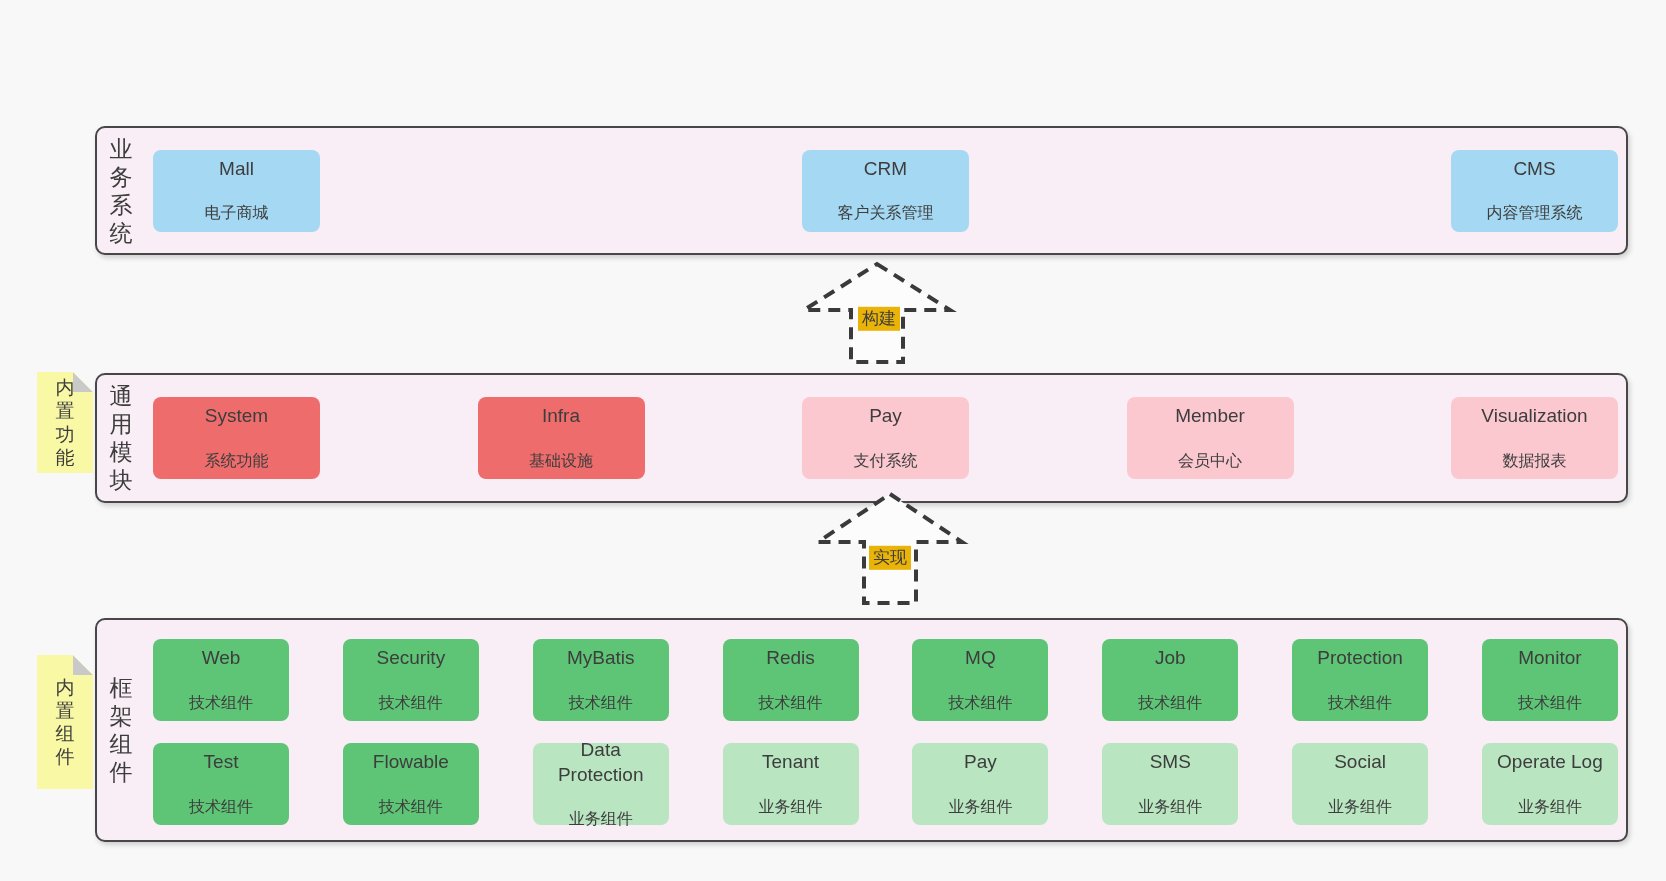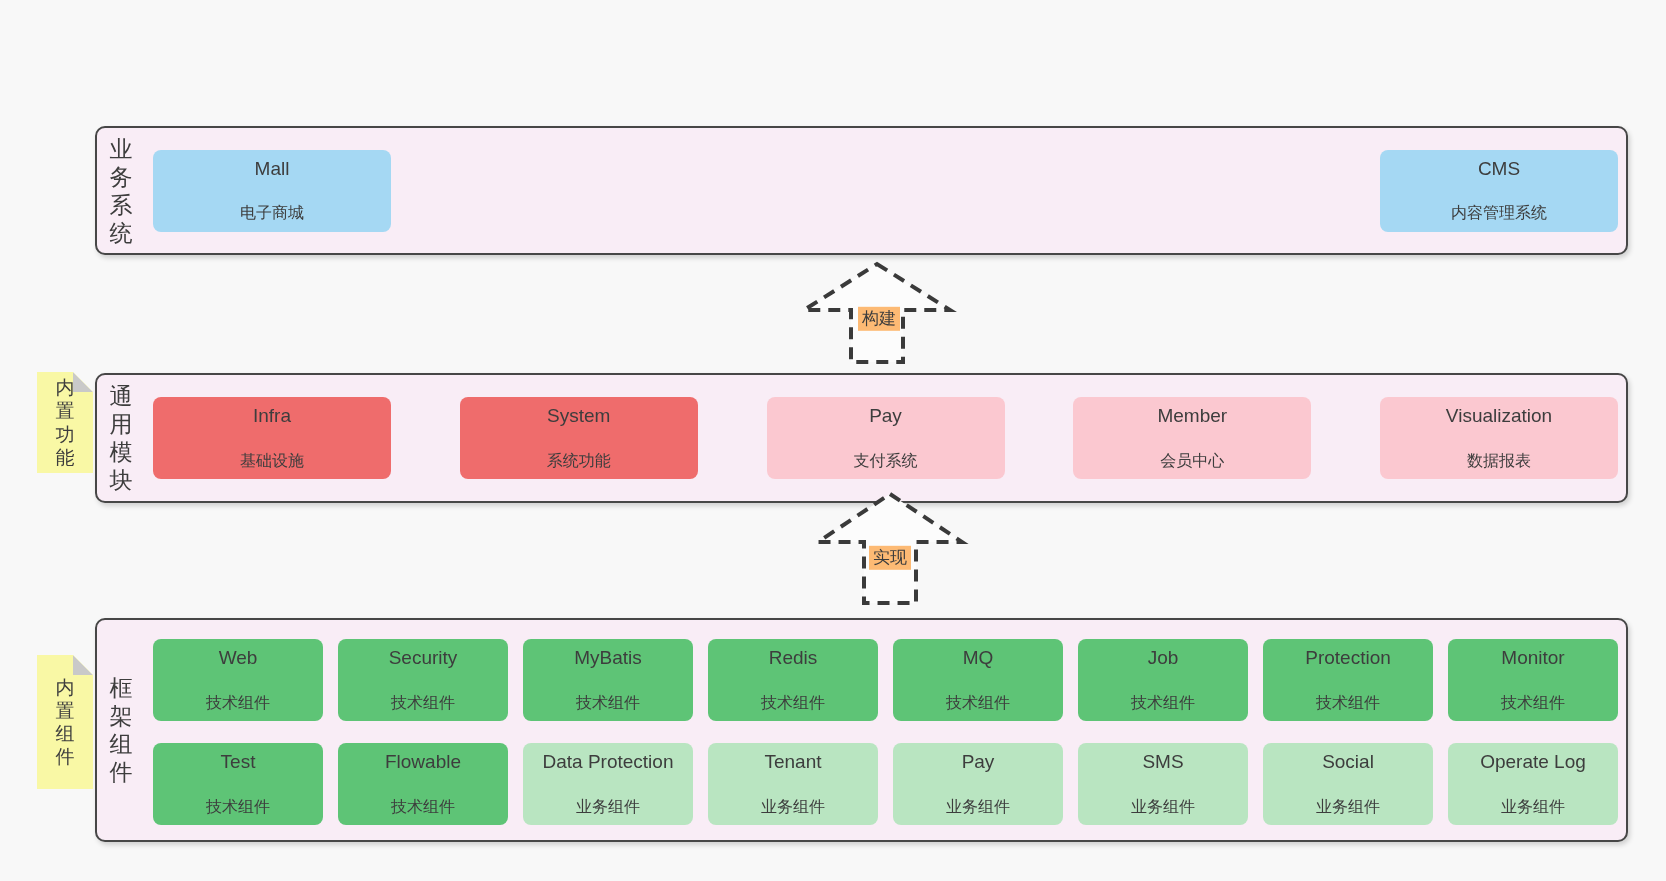--- a/index.html
+++ b/index.html
@@ -14,89 +14,93 @@
   .layer-label{position:absolute;left:9px;top:50%;transform:translateY(-50%);
     width:30px;font-size:23px;font-weight:400;color:#3d3d3d;text-align:center;}
   .vchar{display:block;line-height:1.22;text-align:center;}
 
   .box-area{position:absolute;left:56px;right:8px;top:0;bottom:0;
     display:flex;align-items:center;justify-content:space-between;}
   .box-col{position:absolute;left:56px;right:8px;top:19px;bottom:15px;
     display:flex;flex-direction:column;justify-content:space-between;}
   .box-col .box-area{position:static;height:82px;}
 
-  .box{width:238px;height:82px;border-radius:8px;display:flex;flex-direction:column;
+  .box{width:167px;height:82px;border-radius:8px;display:flex;flex-direction:column;
     align-items:center;justify-content:center;text-align:center;box-sizing:border-box;padding:2px 6px;}
-  .box-col .box{width:170px;}
+  .box-col .box{width:136px;}
   .box-name{font-size:19px;line-height:1.3;}
   .box-sub{font-size:16px;line-height:1.3;margin-top:22px;}
   .v-blue{background:var(--box_blue,#a5d8f3);}
   .v-red{background:var(--box_red,#ef6c6c);}
   .v-pink{background:var(--box_pink,#fbc8d0);}
   .v-green{background:var(--box_green,#5ec476);}
   .v-lightgreen{background:var(--box_light_green,#b9e5c1);}
 
   .sticky{position:absolute;left:37px;width:56px;background:var(--sticky_yellow,#f9f8a5);
     display:flex;align-items:center;justify-content:center;
     clip-path:polygon(0 0,calc(100% - 20px) 0,100% 20px,100% 100%,0 100%);
     font-size:19px;}
   .sticky::after{content:'';position:absolute;top:0;right:0;width:20px;height:20px;
     background:var(--sticky_fold,#c9c9c9);clip-path:polygon(0 0,100% 100%,0 100%);}
   .sticky .layer-label{position:static;transform:none;width:auto;font-size:19px;}
 
   .arrow-svg{position:absolute;overflow:visible;}
   .arrow-svg polygon{fill:#fcfcfc;stroke:var(--arrow_stroke,#3a3a3a);
     stroke-width:4;stroke-dasharray:12 8;stroke-linecap:butt;stroke-linejoin:miter;}
-  .arrow-label{position:absolute;transform:translate(-50%,-50%);background:#fdba74;
+  .arrow-label{position:absolute;transform:translate(-50%,-50%);background:#eab308;
     padding:2px 4px;font-size:17px;line-height:1.2;white-space:nowrap;}
 </style>
 </head>
 <body>
 
 <div id="stage">
 
   <section class="layer" style="top:126px;height:129px;">
     <div class="layer-label v-text">
         <span class="vchar">业</span>
         <span class="vchar">务</span>
         <span class="vchar">系</span>
         <span class="vchar">统</span>
       </div>
     <div class="box-area">
         <div class="box v-blue">
           <div class="box-name">Mall</div>
           <div class="box-sub">电子商城</div>
         </div>
         <div class="box v-blue">
+          <div class="box-name">CRM</div>
+          <div class="box-sub">客户关系管理</div>
+        </div>
+        <div class="box v-blue">
           <div class="box-name">CMS</div>
           <div class="box-sub">内容管理系统</div>
         </div>
       </div>
   </section>
 
   <svg class="arrow-svg" style="left:798px;top:256px;" width="160" height="112" viewBox="0 0 160 112">
     <polygon points="79,8 152,54 105,54 105,106 53,106 53,54 6,54"></polygon>
   </svg>
   <div class="arrow-label" style="left:879px;top:319px;">构建</div>
 
   <section class="layer" style="top:373px;height:130px;">
     <div class="layer-label v-text">
         <span class="vchar">通</span>
         <span class="vchar">用</span>
         <span class="vchar">模</span>
         <span class="vchar">块</span>
       </div>
     <div class="box-area">
         <div class="box v-red">
+          <div class="box-name">System</div>
+          <div class="box-sub">系统功能</div>
+        </div>
+        <div class="box v-red">
           <div class="box-name">Infra</div>
           <div class="box-sub">基础设施</div>
-        </div>
-        <div class="box v-red">
-          <div class="box-name">System</div>
-          <div class="box-sub">系统功能</div>
         </div>
         <div class="box v-pink">
           <div class="box-name">Pay</div>
           <div class="box-sub">支付系统</div>
         </div>
         <div class="box v-pink">
           <div class="box-name">Member</div>
           <div class="box-sub">会员中心</div>
         </div>
         <div class="box v-pink">

